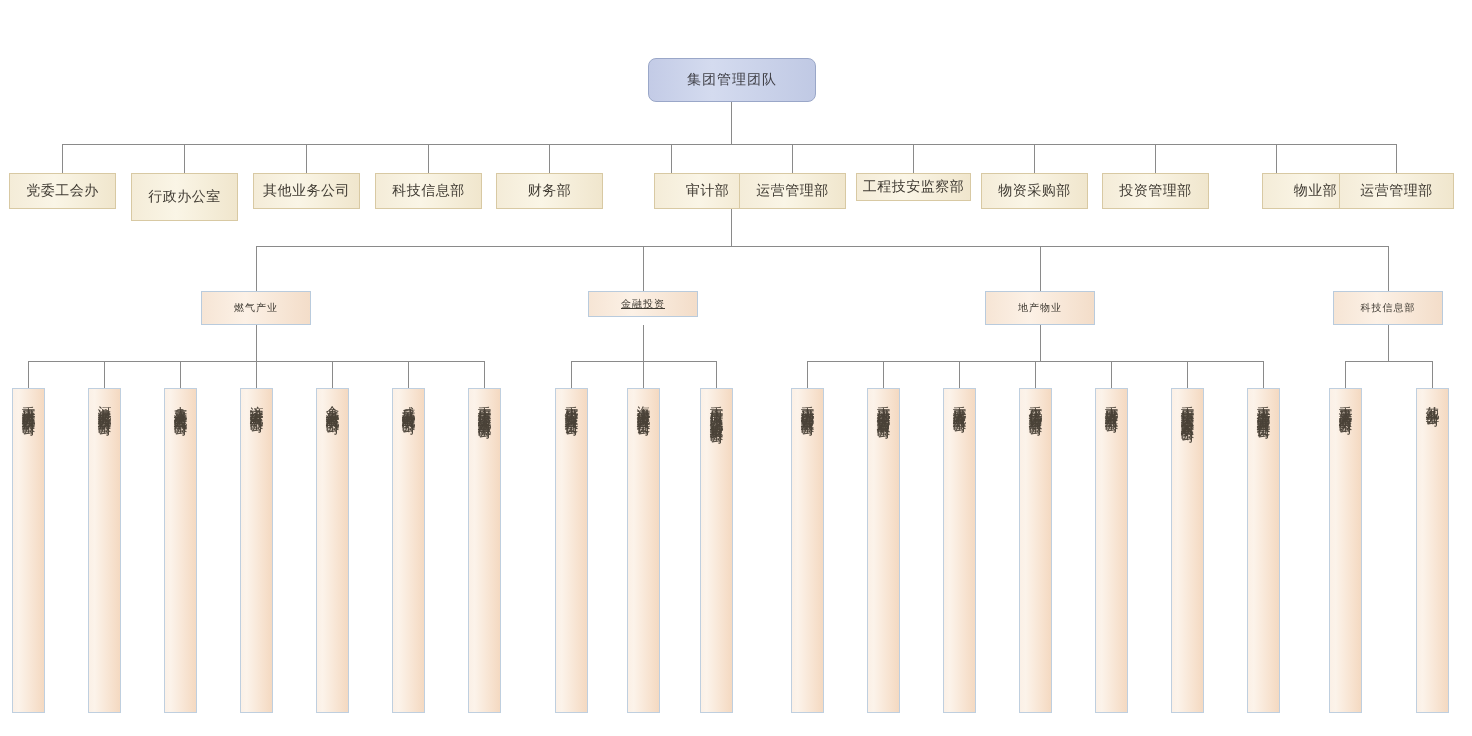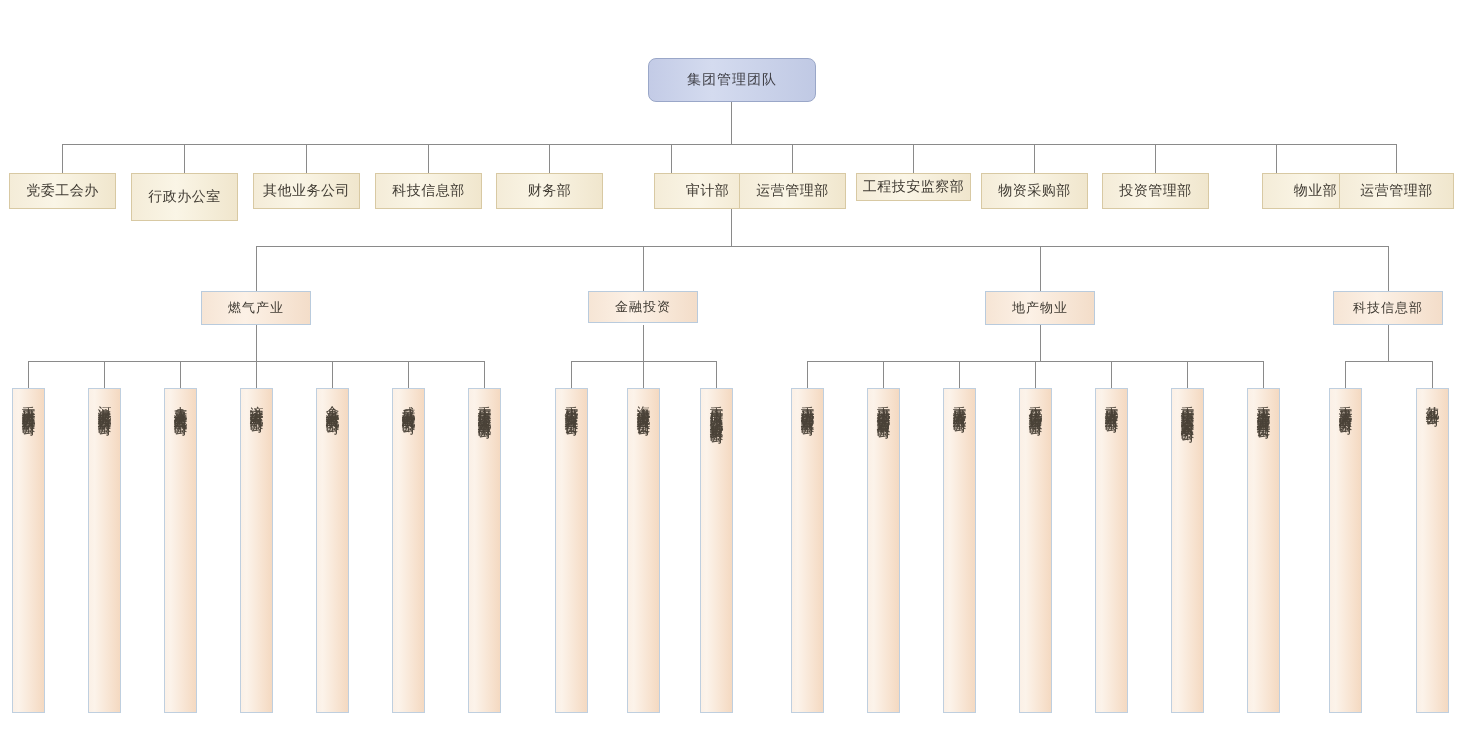--- a/index.html
+++ b/index.html
@@ -53,21 +53,21 @@
     border: 1px solid #d8c9a3;
     font-size: 14px;
     color: #3f3a32;
     letter-spacing: 0.5px;
   }
 
   
   .node.division {
     background: linear-gradient(to right, #f6e5d5 0%, #fcf1e6 40%, #f3ddc9 100%);
     border: 1px solid #b9cbdd;
-    font-size: 13px;
+    font-size: 10px;
     color: #3f3a32;
     letter-spacing: 1px;
   }
 
   
   .node.leaf {
     background: linear-gradient(to right, #fbf0e6 0%, #fcf3ea 18%, #f7e2cf 72%, #f4d9c1 100%);
     border: 1px solid #bfcfdf;
     align-items: flex-start;
     justify-content: center;
@@ -149,21 +149,21 @@
   <div class="line h" style="left:256px; top:246px; width:1132px; height:1px;"></div>
 
   <div class="line v" style="left:256px;  top:246px; height:45px;"></div>
   <div class="line v" style="left:643px;  top:246px; height:45px;"></div>
   <div class="line v" style="left:1040px; top:246px; height:45px;"></div>
   <div class="line v" style="left:1388px; top:246px; height:45px;"></div>
 
   <div class="node division" style="left:201px;  top:291px; width:110px; height:34px;">
     <span>燃气产业</span>
     </div>
-  <div class="node division" style="left:588px;  top:291px; width:110px; height:32px;">
+  <div class="node division" style="left:588px;  top:291px; width:110px; height:26px;text-decoration:underline;">
     <span>金融投资</span>
     </div>
   <div class="node division" style="left:985px;  top:291px; width:110px; height:34px;">
     <span>地产物业</span>
     </div>
   <div class="node division" style="left:1333px; top:291px; width:110px; height:34px;">
     <span>科技信息部</span>
     </div>
 
   <div class="line v" style="left:256px; top:325px; height:36px;"></div>

